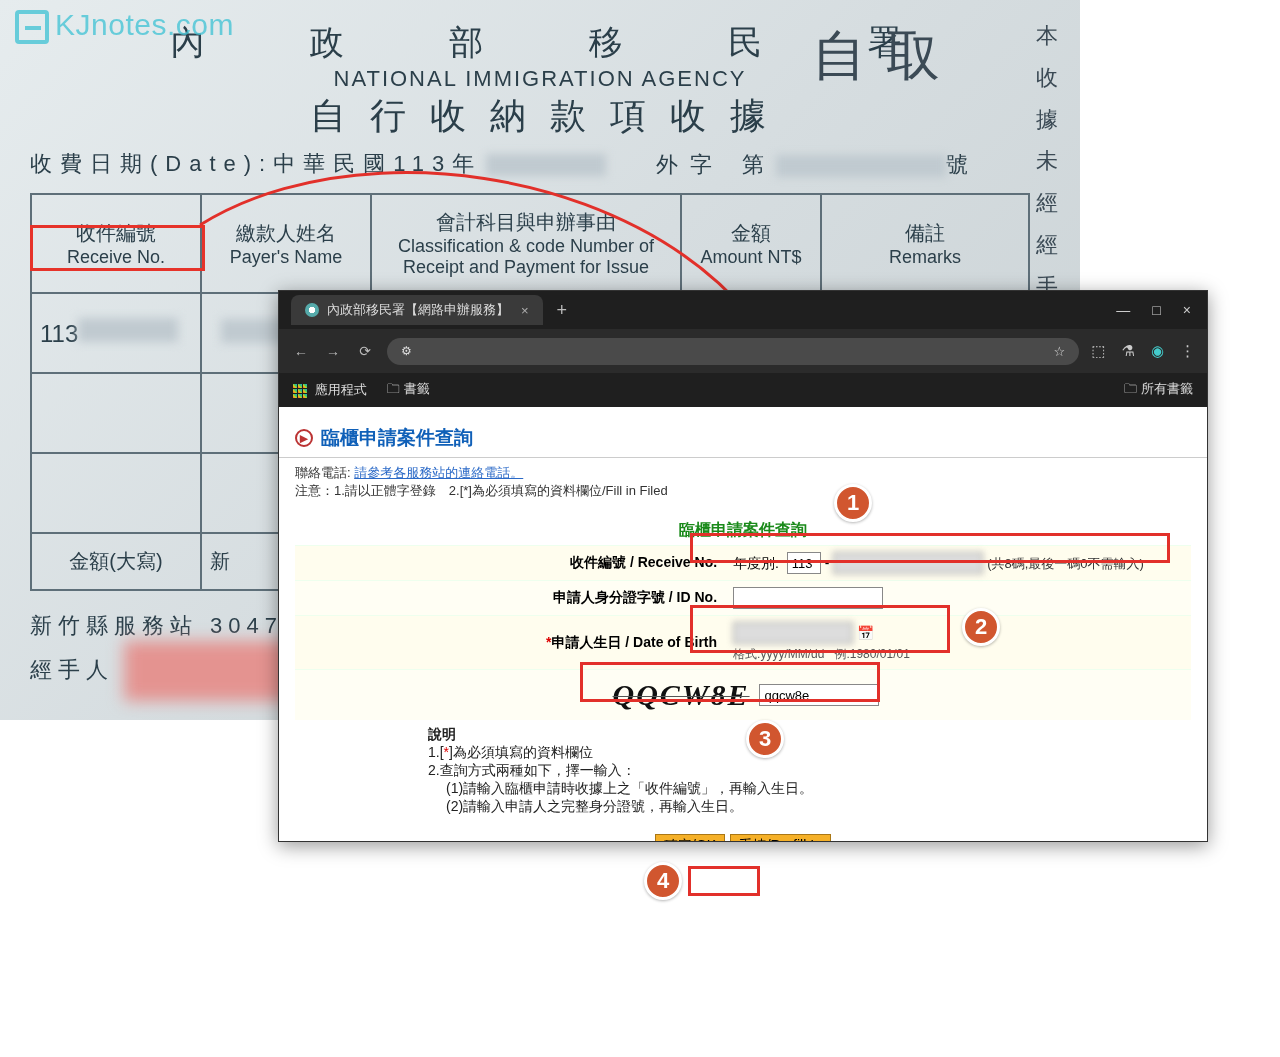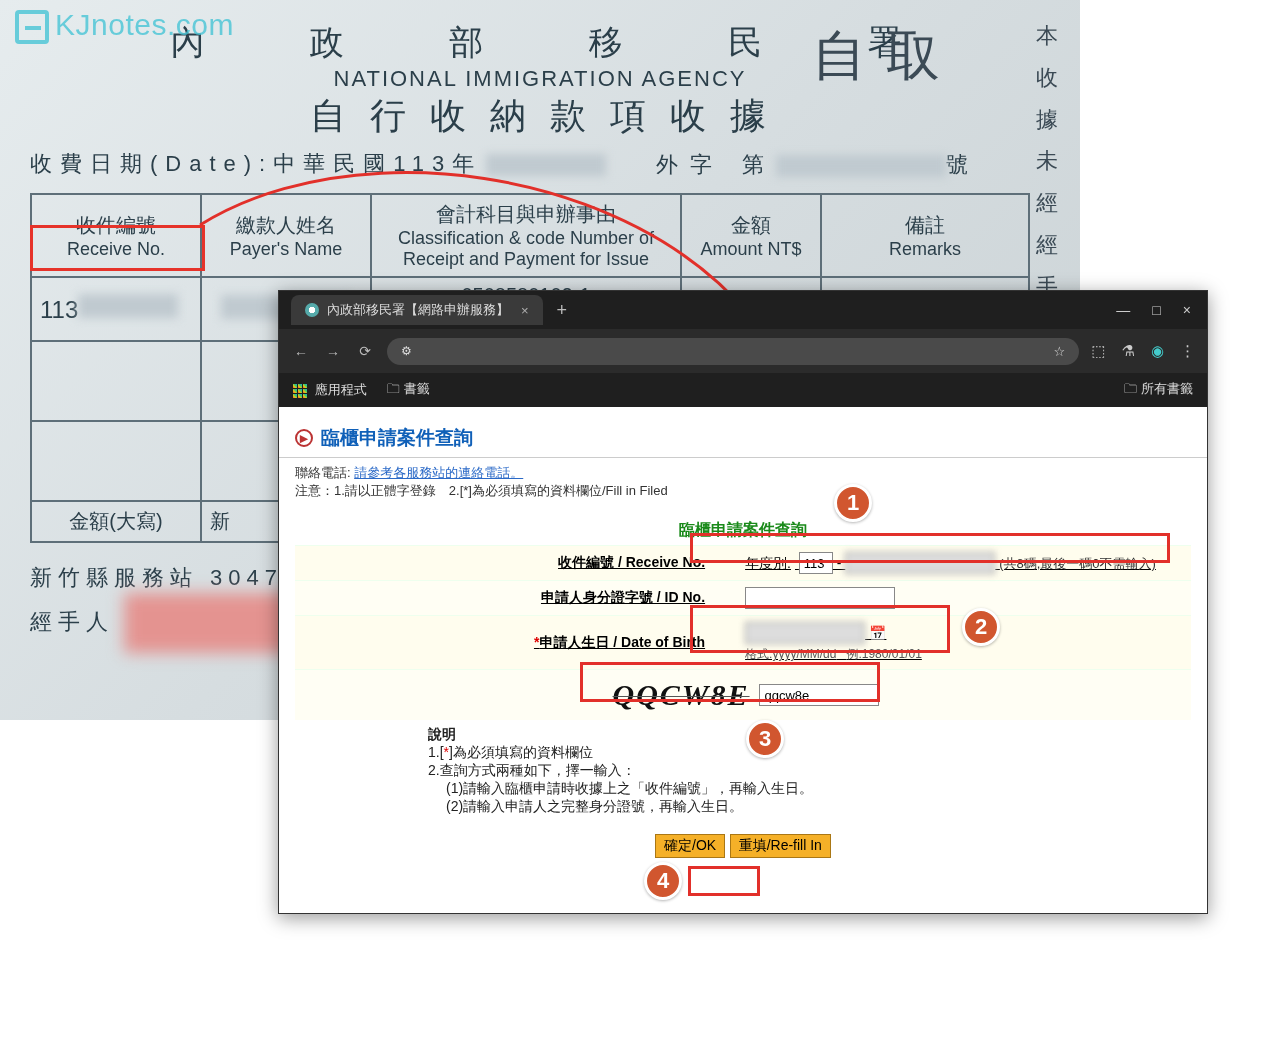--- a/index.html
+++ b/index.html
@@ -19,37 +19,37 @@
   .rh-center{ text-align:center; }
   .rh-l1{font-size:34px; letter-spacing:48px; font-weight:500; padding-left:40px;}
   .rh-l2{font-size:22px; letter-spacing:2px;}
   .rh-l3{font-size:36px; letter-spacing:24px; padding-left:20px;}
   .rh-l4{font-size:18px; letter-spacing:4px;}
   .dateline{margin-top:8px; font-size:22px; letter-spacing:8px;}
   .dateline .blur{display:inline-block;width:120px;height:22px;background:#c0cad0;filter:blur(4px);vertical-align:middle;margin:0 4px;}
   .docnum{position:absolute; right:100px; top:150px; font-size:22px; letter-spacing:12px;}
   .docnum .blur{display:inline-block;width:170px;height:22px;background:#c0cad0;filter:blur(4px);vertical-align:middle;}
   table.rtable{border-collapse:collapse;margin-top:14px;width:1000px;}
-  table.rtable td,table.rtable th{border:2px solid #5e6f79;padding:6px 8px;text-align:center;font-size:20px;}
+  table.rtable td,table.rtable th{border:2px solid #5e6f79;padding:14px 8px;text-align:center;font-size:20px;}
   table.rtable th{font-weight:400;}
   .th-sub{font-size:18px;display:block;}
   .cell-blur{display:inline-block;height:24px;background:#c0cad0;filter:blur(5px);}
   .big-amount-row td{height:80px;}
   .footer-lines{margin-top:20px;font-size:22px;letter-spacing:6px;}
   .sig-blur{display:inline-block;width:220px;height:60px;background:#e49390;filter:blur(8px);margin-left:10px;vertical-align:middle;}
 
   
   .redbox{position:absolute;border:3px solid #e6332a;}
   .rb-receiveno{left:30px; top:225px; width:175px; height:46px;}
 
   
   svg.arrow{position:absolute;left:0;top:0;pointer-events:none;}
 
   
-  .browser{position:absolute;left:278px;top:290px;width:930px;height:624px;background:#fff;border:1px solid #333;box-shadow:0 4px 18px rgba(0,0,0,.4);}
+  .browser{position:absolute;left:278px;top:290px;width:930px;height:552px;background:#fff;border:1px solid #333;box-shadow:0 4px 18px rgba(0,0,0,.4);}
   .tabstrip{height:38px;background:#1f1f1f;display:flex;align-items:center;padding-left:12px;color:#ddd;font-size:13px;}
   .tab{background:#3a3a3a;border-radius:8px 8px 0 0;padding:6px 14px;display:flex;align-items:center;gap:8px;}
   .tab .favicon{width:14px;height:14px;border-radius:50%;background:radial-gradient(circle,#fff 30%,#5aa 31%);}
   .tab .x{margin-left:4px;opacity:.7;}
   .newtab{color:#bbb;margin-left:14px;font-size:18px;}
   .winbtns{margin-left:auto;display:flex;gap:22px;padding-right:16px;color:#ccc;font-size:14px;}
   .addrbar{height:44px;background:#2b2b2b;display:flex;align-items:center;padding:0 12px;gap:12px;color:#ccc;font-size:14px;}
   .navbtn{width:20px;text-align:center;color:#bbb;}
   .omni{flex:1;background:#4a4a4a;border-radius:20px;padding:6px 14px;display:flex;align-items:center;gap:8px;color:#ddd;font-size:13px;}
   .omni .lock{font-size:12px;}
@@ -66,21 +66,21 @@
   .ptitle{display:flex;align-items:center;gap:8px;padding:18px 16px 6px;border-bottom:1px solid #ccc;}
   .ptitle .circ{width:18px;height:18px;border:2px solid #b33;border-radius:50%;display:flex;align-items:center;justify-content:center;color:#b33;font-size:11px;}
   .ptitle h2{margin:0;font-size:19px;color:#1060b8;font-weight:700;}
   .subinfo{padding:6px 16px;font-size:13px;color:#333;}
   .subinfo a{color:#2a69c7;}
   .formarea{margin:10px 16px 0;}
   .formhead{color:#1a8a1a;font-weight:700;text-align:center;padding:4px 0;}
   table.qform{width:100%;border-collapse:collapse;}
   table.qform tr{background:#fffdee;}
   table.qform tr:nth-child(even){background:#fffef4;}
-  table.qform td{padding:6px 20px;font-size:14px;border-top:1px solid #efe;text-decoration:underline;}
+  table.qform td{padding:6px 8px;font-size:14px;border-top:1px solid #efe;}
   .lbl{width:48%;text-align:right;padding-right:10px;font-weight:700;}
   .req{color:#d00;}
   input[type=text]{border:1px solid #888;padding:2px 4px;font-size:13px;height:22px;}
   .yrlabel{margin-right:4px;}
   .hint{font-size:13px;color:#333;}
   .dobrow .fmt{display:block;font-size:12px;color:#555;margin-top:2px;}
   .capblock{text-align:center;padding:10px 0;}
   .capimg{display:inline-block;font-family:Georgia,serif;font-size:30px;font-weight:700;font-style:italic;letter-spacing:2px;color:#111;padding:2px 6px;vertical-align:middle;text-decoration:line-through;text-decoration-thickness:1px;text-decoration-color:#555;}
   .desc{padding:0 10px;font-size:14px;color:#222;max-width:650px;margin:6px auto 0;}
   .desc .t{font-weight:700;}

